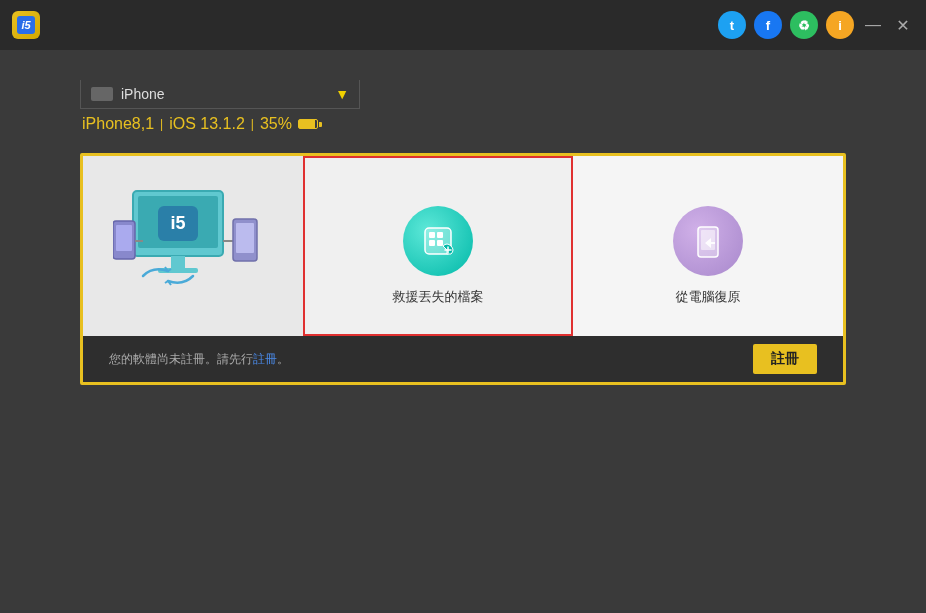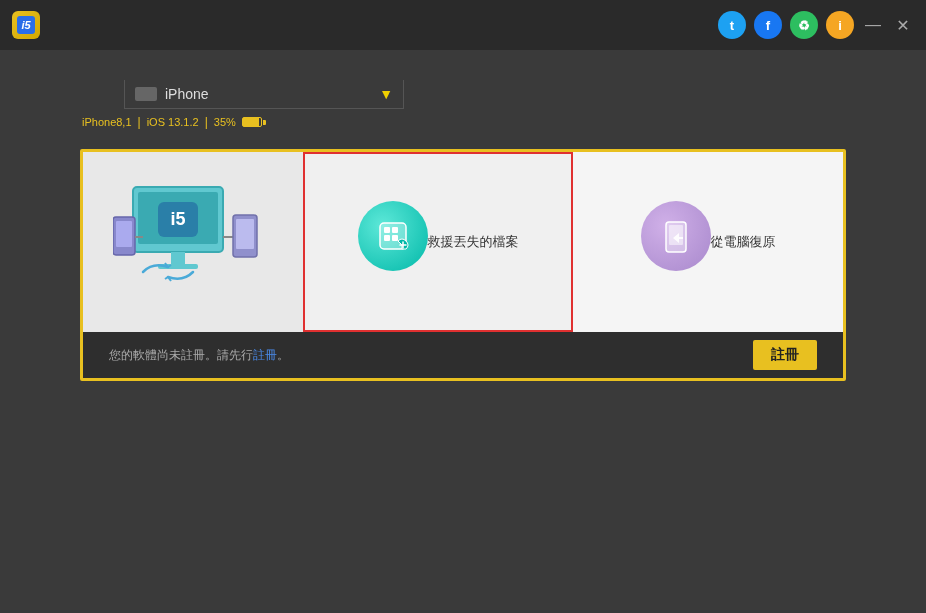--- a/index.html
+++ b/index.html
@@ -147,21 +147,21 @@
     }
     .device-info-row {
       display: flex;
       align-items: center;
       gap: 6px;
       margin-top: 6px;
       padding-left: 2px;
     }
     .device-info-item {
       color: #e8c020;
-      font-size: 11px;
+      font-size: 16px;
     }
     .device-info-sep {
       color: #e8c020;
       font-size: 12px;
     }
     .battery-icon {
       display: inline-flex;
       align-items: center;
     }
     .battery-body {
@@ -217,23 +217,23 @@
     }
     .illustration-svg {
       width: 160px;
       height: 130px;
     }
 
     
     .feature-card {
       flex: 1;
       display: flex;
-      flex-direction: row;
-      align-items: center;
-      justify-content: center;
+      flex-direction: column;
+      align-items: center;
+      justify-content: flex-end;
       padding: 28px 15px;
       border: 2px solid transparent;
       cursor: pointer;
       background: #f5f5f5;
       min-width: 140px;
     }
     .feature-card.selected {
       border: 2px solid #e03030;
       background: #f0f0f0;
     }
@@ -305,21 +305,21 @@
     <div class="social-icon icon-green">♻</div>
     <div class="social-icon icon-info">i</div>
     <div class="window-btn">—</div>
     <div class="window-btn">✕</div>
   </div>
 </div>
 
 <div class="main-content">
 
   <div class="device-selector-container">
-    <div style="width:280px;margin-left:44px;">
+    <div style="width:280px;">
       <div class="device-dropdown-wrap">
         <div class="device-dropdown-left">
           <div class="device-icon-small"></div>
           <span class="device-name">iPhone</span>
         </div>
         <span class="dropdown-arrow">▼</span>
       </div>
     </div>
     <div class="device-info-row">
       <span class="device-info-item">iPhone8,1</span>

